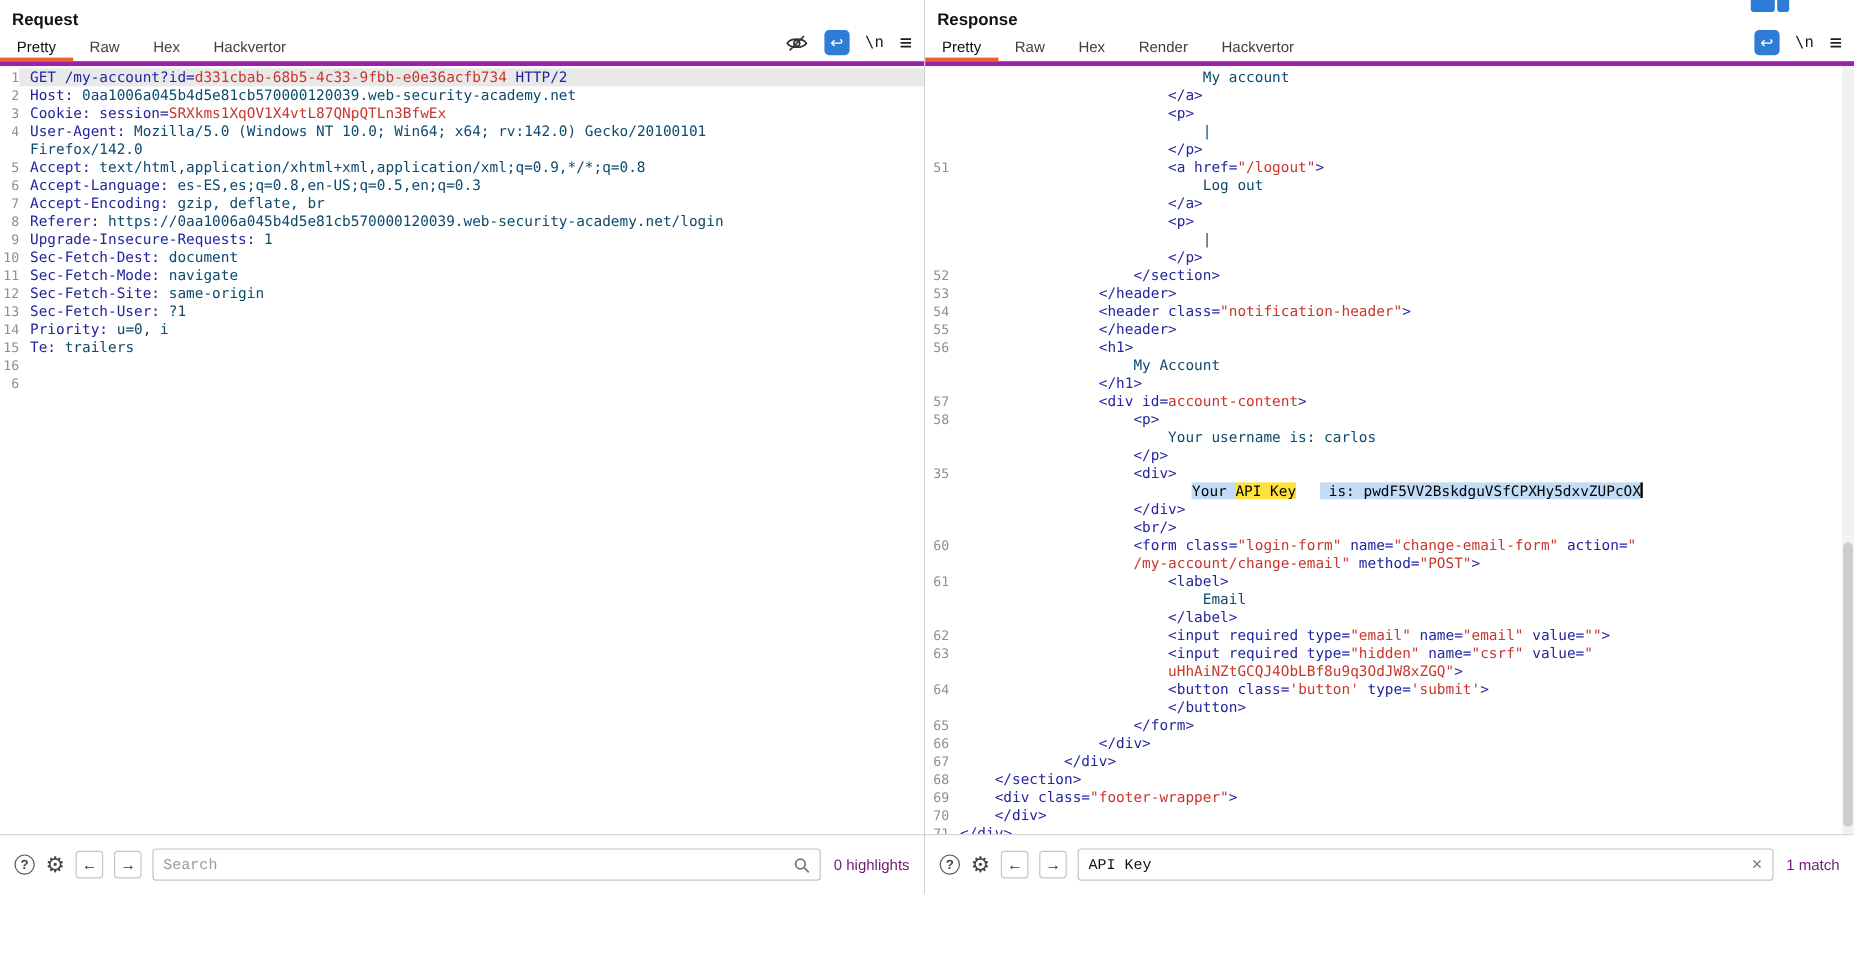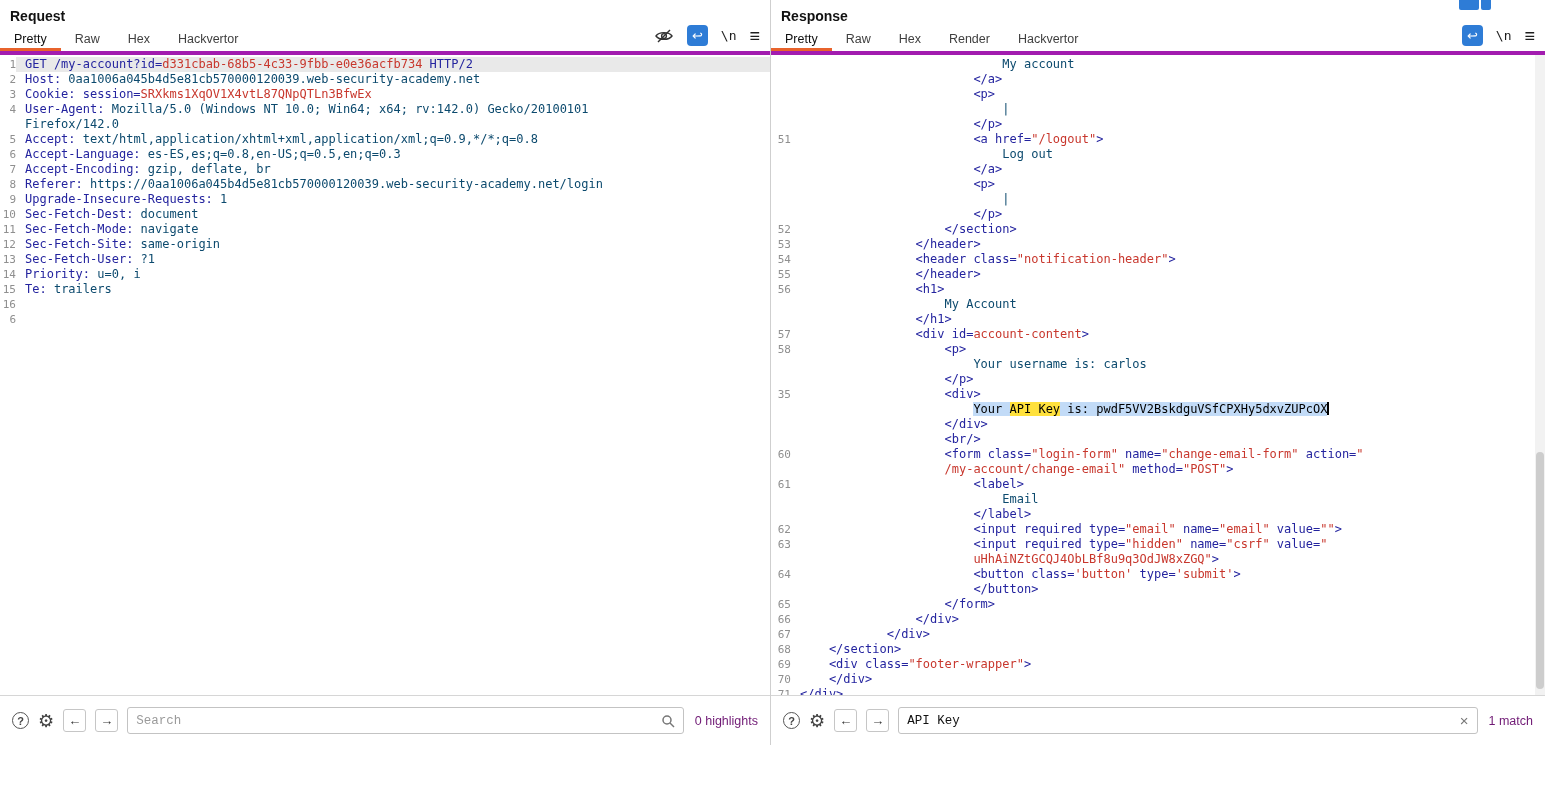--- a/index.html
+++ b/index.html
@@ -33,21 +33,21 @@
             font-family:"DejaVu Sans Mono", monospace; font-size:12px; line-height:15px; }
   .code-row { display:flex; height:15px; white-space:pre; }
   .gutter { flex:none; text-align:right; color:#8f8f8f; font-size:11px; line-height:15px; }
   .panel.left  .gutter { width:16px; }
   .panel.right .gutter { width:20px; }
   .code-content { flex:1; padding-left:9px; min-width:0; color:#000; }
   .sel-row .code-content { background:var(--selected-line); }
   .seg-k { color:#0c4a6e; }
   .seg-b { color:var(--syntax-blue); }
   .seg-r { color:var(--syntax-red); }
-  .seg-s  { color:#000; background:var(--selection); }
+  .seg-s  { color:#000; background:var(--selection);margin-left:20px; }
   .seg-sy { color:#000; background:var(--search-highlight); }
   .cursor { display:inline-block; width:2px; height:13px; background:#000; vertical-align:-2px; }
 
   .vscroll { position:absolute; top:0; right:0; width:10px; height:100%; background:#f2f2f2; }
   .vscroll .thumb { position:absolute; right:1px; width:8px; top:62%; height:37%;
                     background:#cdcdcd; border-radius:4px; }
 
   .footerbar { height:50px; border-top:1px solid #d6d6d6; display:flex;
                align-items:center; gap:9px; padding:0 12px; background:#fff; }
   .help-btn { width:17px; height:17px; border:1.5px solid #555; border-radius:50%;

